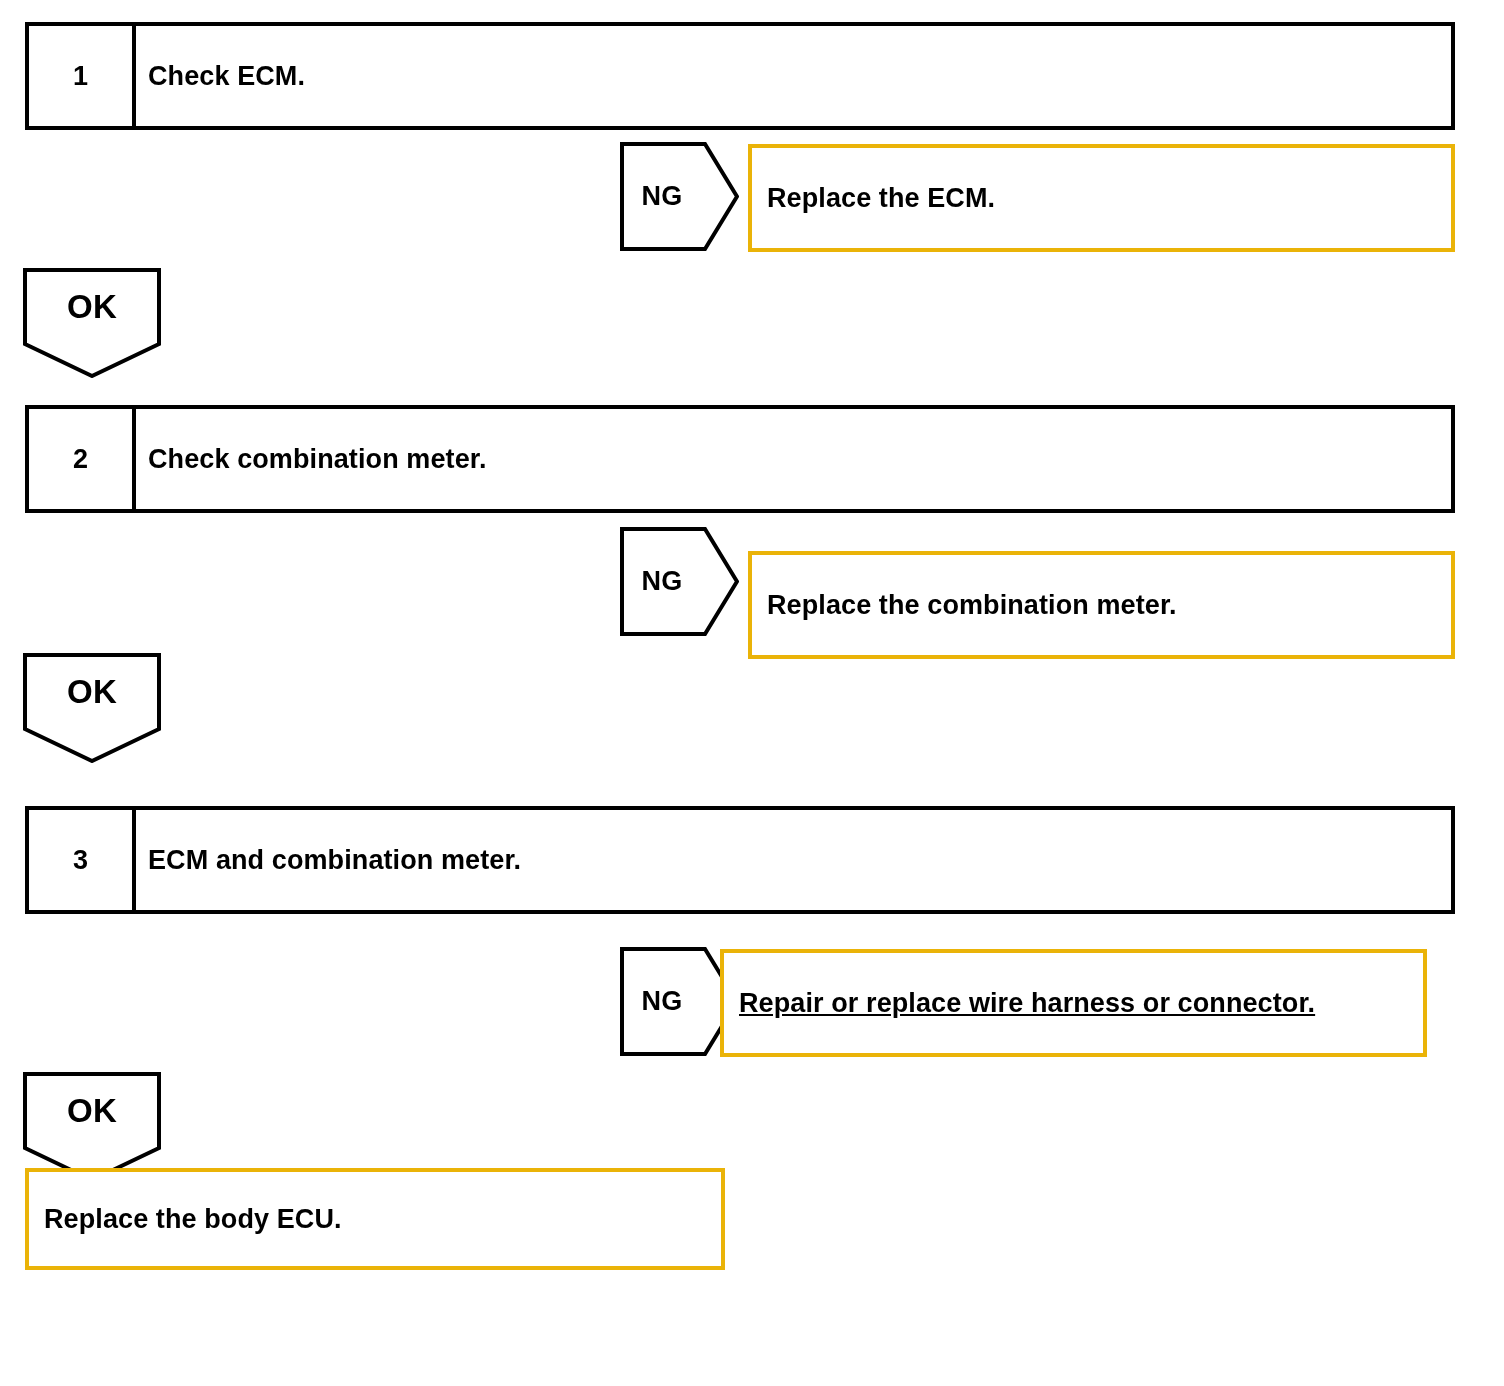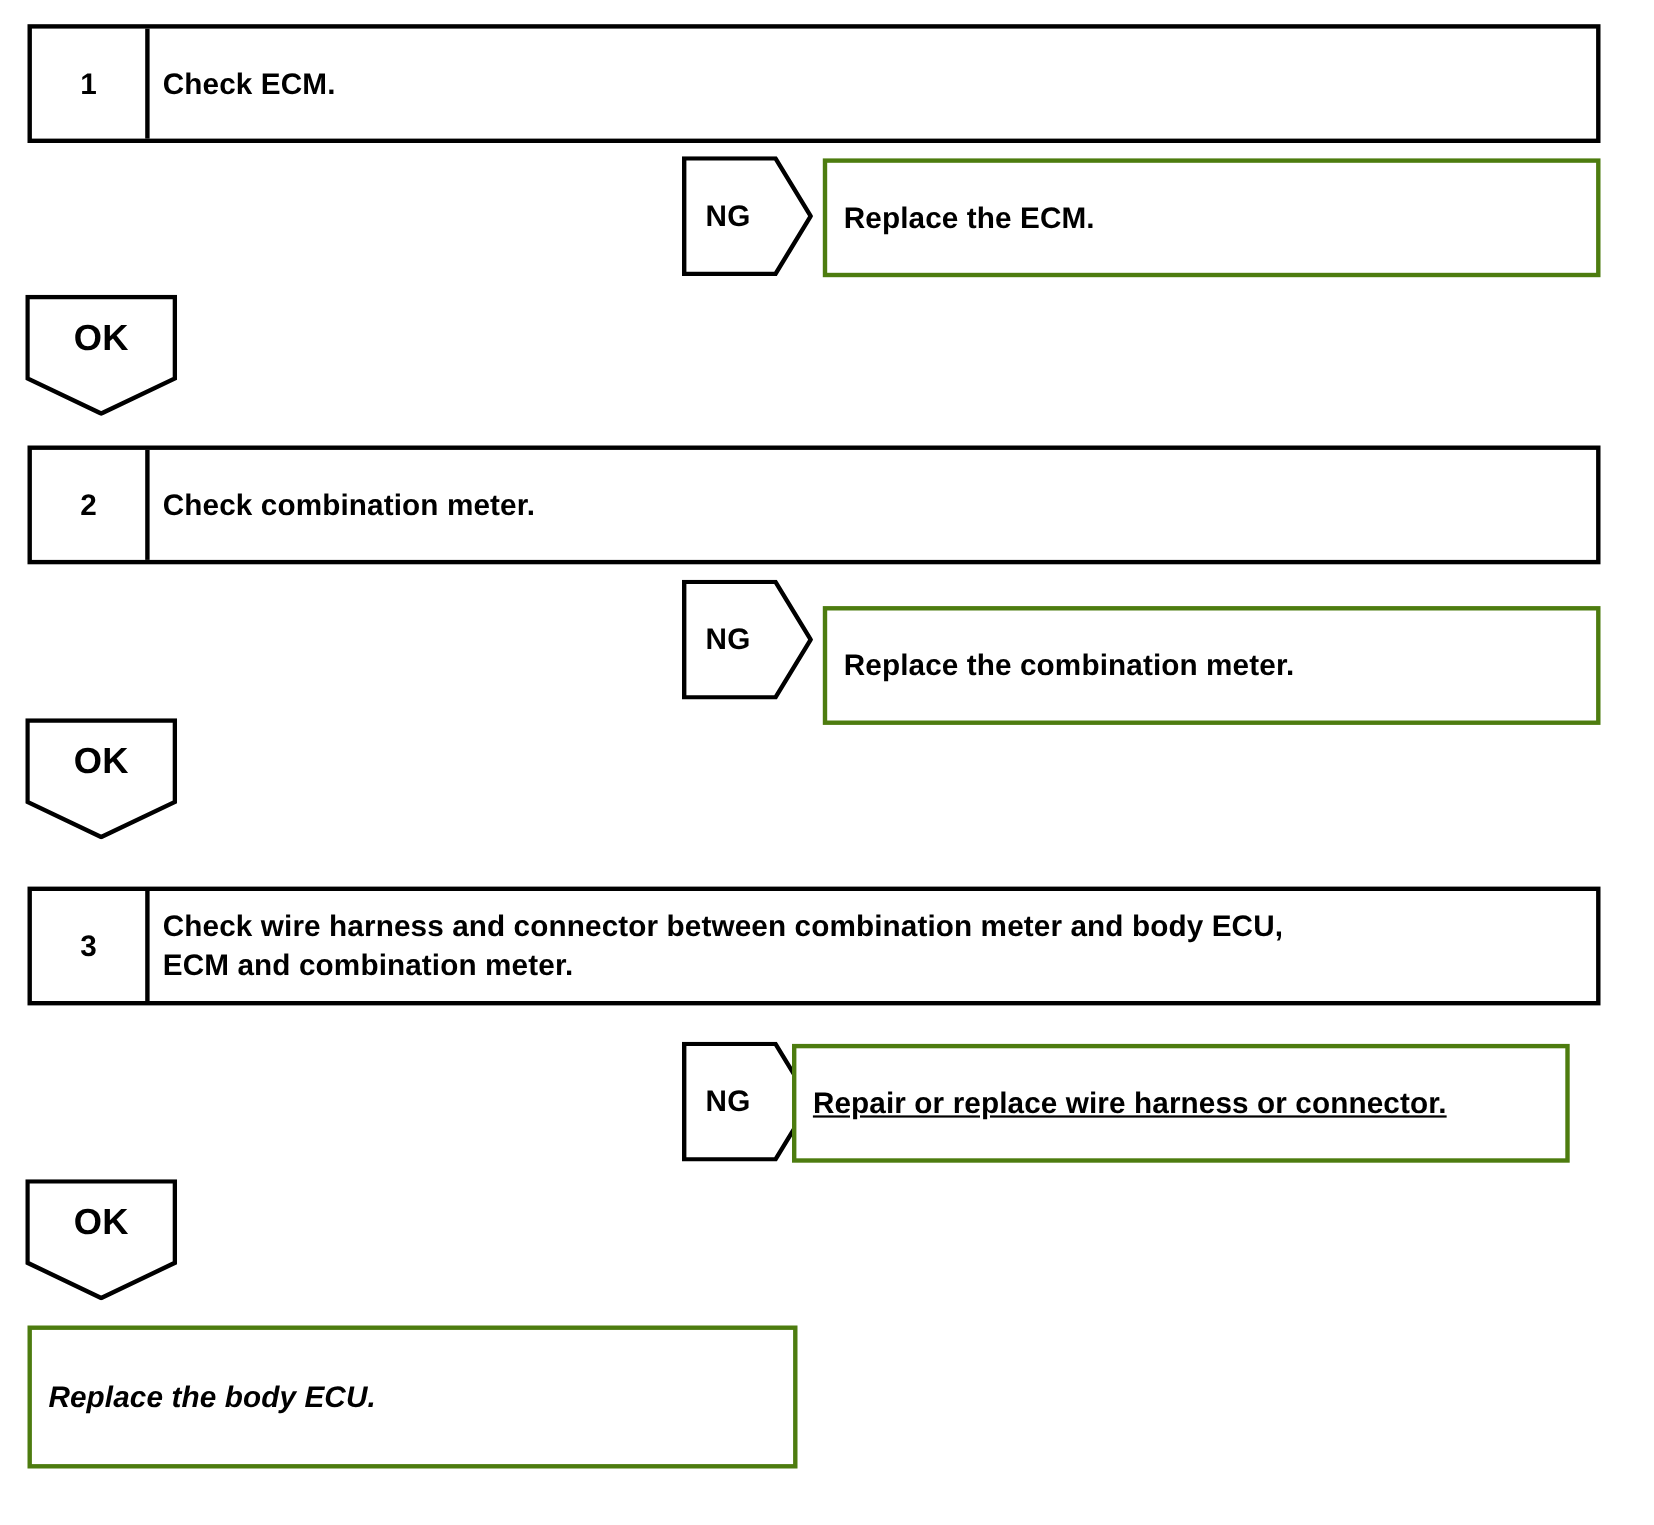--- a/index.html
+++ b/index.html
@@ -53,21 +53,21 @@
     letter-spacing: 0.1px;
   }
   .step-text .line {
     display: block;
   }
 
   
   .result-box {
     position: absolute;
     box-sizing: border-box;
-    border: 4px solid #4d7c0f;
+    border: 4px solid #eab308;
     background: #ffffff;
     display: flex;
     align-items: center;
     padding-left: 15px;
     padding-right: 12px;
     font-size: 27px;
     font-weight: bold;
     letter-spacing: 0.1px;
   }
 
@@ -167,36 +167,35 @@
     <svg viewBox="0 0 138 110" preserveAspectRatio="none" aria-hidden="true">
       <polygon points="2,2 136,2 136,76 69,108 2,76" fill="#ffffff" stroke="#000000" stroke-width="4" stroke-linejoin="miter"></polygon>
     </svg>
     <div class="arrow-label">OK</div>
   </div>
 
   <div class="step-box" style="left:25px; top:806px; width:1430px; height:108px;">
     <div class="step-num">3</div>
     <div class="step-text">
       <span>
-        <span class="line">Check wire harness and connector between combination meter and body ECU,</span>
         <span class="line">ECM and combination meter.</span>
       </span>
     </div>
   </div>
 
   <div class="ng-arrow" style="left:620px; top:947px;">
     <svg viewBox="0 0 119 109" preserveAspectRatio="none" aria-hidden="true">
       <polygon points="2,2 85,2 117,54.5 85,107 2,107" fill="#ffffff" stroke="#000000" stroke-width="4" stroke-linejoin="miter"></polygon>
     </svg>
     <div class="arrow-label">NG</div>
   </div>
   <div class="result-box" style="left:720px; top:949px; width:707px; height:108px;text-decoration:underline;">Repair or replace wire harness or connector.</div>
 
   <div class="ok-arrow" style="left:23px; top:1072px;">
     <svg viewBox="0 0 138 110" preserveAspectRatio="none" aria-hidden="true">
       <polygon points="2,2 136,2 136,76 69,108 2,76" fill="#ffffff" stroke="#000000" stroke-width="4" stroke-linejoin="miter"></polygon>
     </svg>
     <div class="arrow-label">OK</div>
   </div>
 
-  <div class="result-box" style="left:25px; top:1205px; width:700px; height:130px;font-style:italic;">Replace the body ECU.</div>
+  <div class="result-box" style="left:25px; top:1168px; width:700px; height:102px;">Replace the body ECU.</div>
 
 </div>
 
 </body></html>

